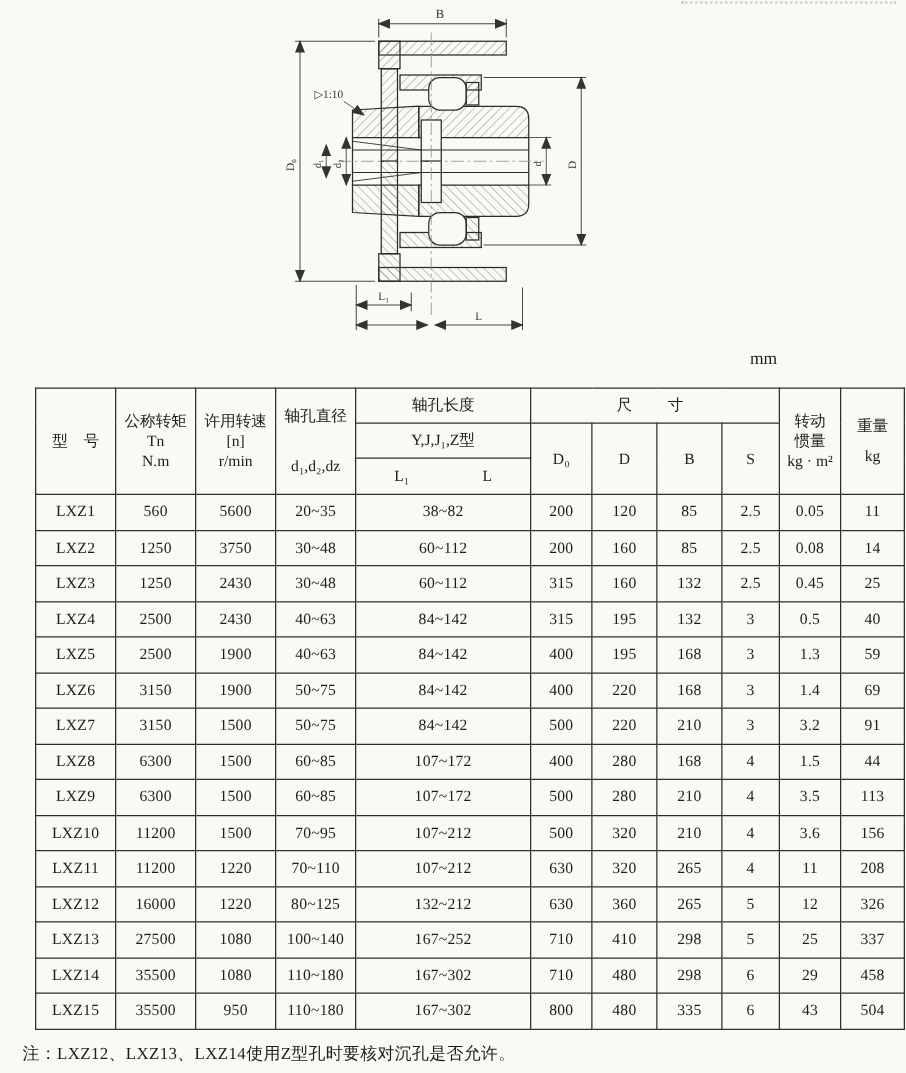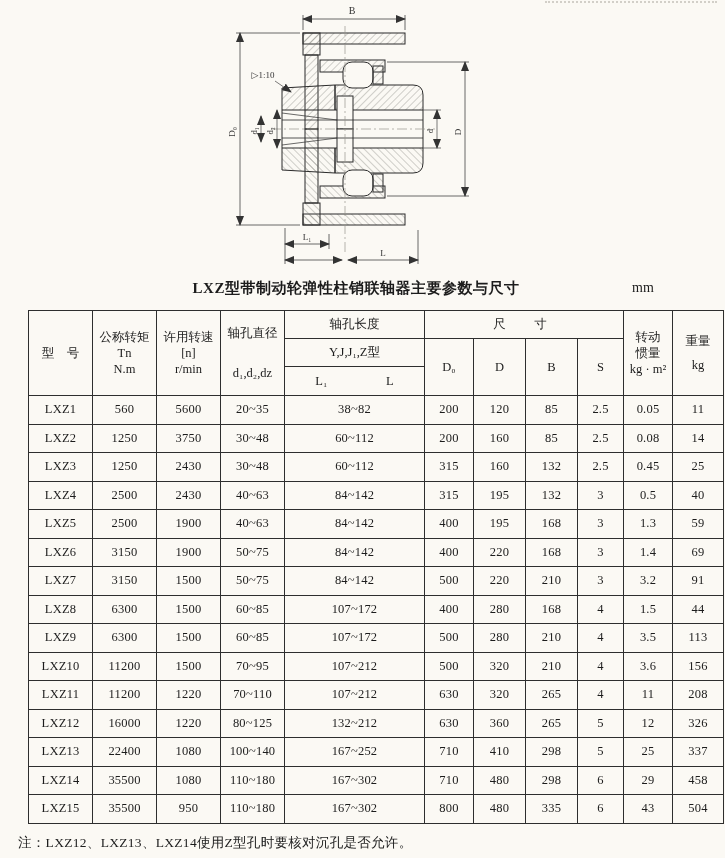--- a/index.html
+++ b/index.html
@@ -7,21 +7,21 @@
   body {
     position:relative; width:725px; height:858px;
     background:#fbf9f4; color:#1c1c1c;
     font-family:"Liberation Serif","DejaVu Serif",serif;
     overflow:hidden;
   }
   .cropped-frag { position:absolute; left:545px; top:1px; width:172px; border-top:2px dotted #b8b4ac; opacity:.6; }
   .drawing { position:absolute; left:225px; top:0; width:330px; height:270px; }
   .title-row { position:absolute; top:279px; left:0; width:725px; height:20px; }
   .doc-title { position:absolute; left:50%; transform:translateX(-52%); font-size:15px; font-weight:600; letter-spacing:.5px; white-space:nowrap; }
-  .unit { position:absolute; left:632px; top:1px; font-size:14px; }
+  .unit { position:absolute; left:600px; top:1px; font-size:14px; }
   table.params { position:absolute; left:28px; top:310px; width:695px; border-collapse:collapse; table-layout:fixed; }
   table.params th, table.params td {
     border:1px solid #2e2e2e; text-align:center; vertical-align:middle;
     font-weight:normal; padding:0 1px; overflow:hidden;
   }
   table.params { border:1.5px solid #2e2e2e; }
   thead th { font-size:12.5px; line-height:1.3; }
   thead tr.h1 th { height:28px; } thead tr.h2 th { height:28px; } thead tr.h3 th { height:29px; }
   tbody td { font-size:12.5px; height:28.5px; letter-spacing:.2px; }
   .ll-cell { display:flex; justify-content:space-around; align-items:center; }
@@ -115,21 +115,20 @@
     <text x="158" y="256" font-size="9" text-anchor="middle" stroke="none">L</text>
   </g>
 
   <g stroke="#444" stroke-width="0.7">
     <text x="38" y="78" font-size="9" text-anchor="middle" stroke="none">▷1:10</text>
     <line x1="50" y1="81" x2="66" y2="92" marker-end="url(#arrE)"></line>
   </g>
 </svg>
 
 <div class="title-row">
-  <div class="doc-title">LXZ型带制动轮弹性柱销联轴器主要参数与尺寸</div>
   <div class="unit">mm</div>
 </div>
 
 <table class="params">
   <colgroup>
     <col style="width:64px">
       <col style="width:64px">
       <col style="width:64px">
       <col style="width:64px">
     <col style="width:140px">
@@ -336,21 +335,21 @@
         <td>132~212</td>
         <td>630</td>
         <td>360</td>
         <td>265</td>
         <td>5</td>
         <td>12</td>
         <td>326</td>
       </tr>
       <tr>
         <td>LXZ13</td>
-        <td>22400</td>
+        <td>27500</td>
         <td>1080</td>
         <td>100~140</td>
         <td>167~252</td>
         <td>710</td>
         <td>410</td>
         <td>298</td>
         <td>5</td>
         <td>25</td>
         <td>337</td>
       </tr>

